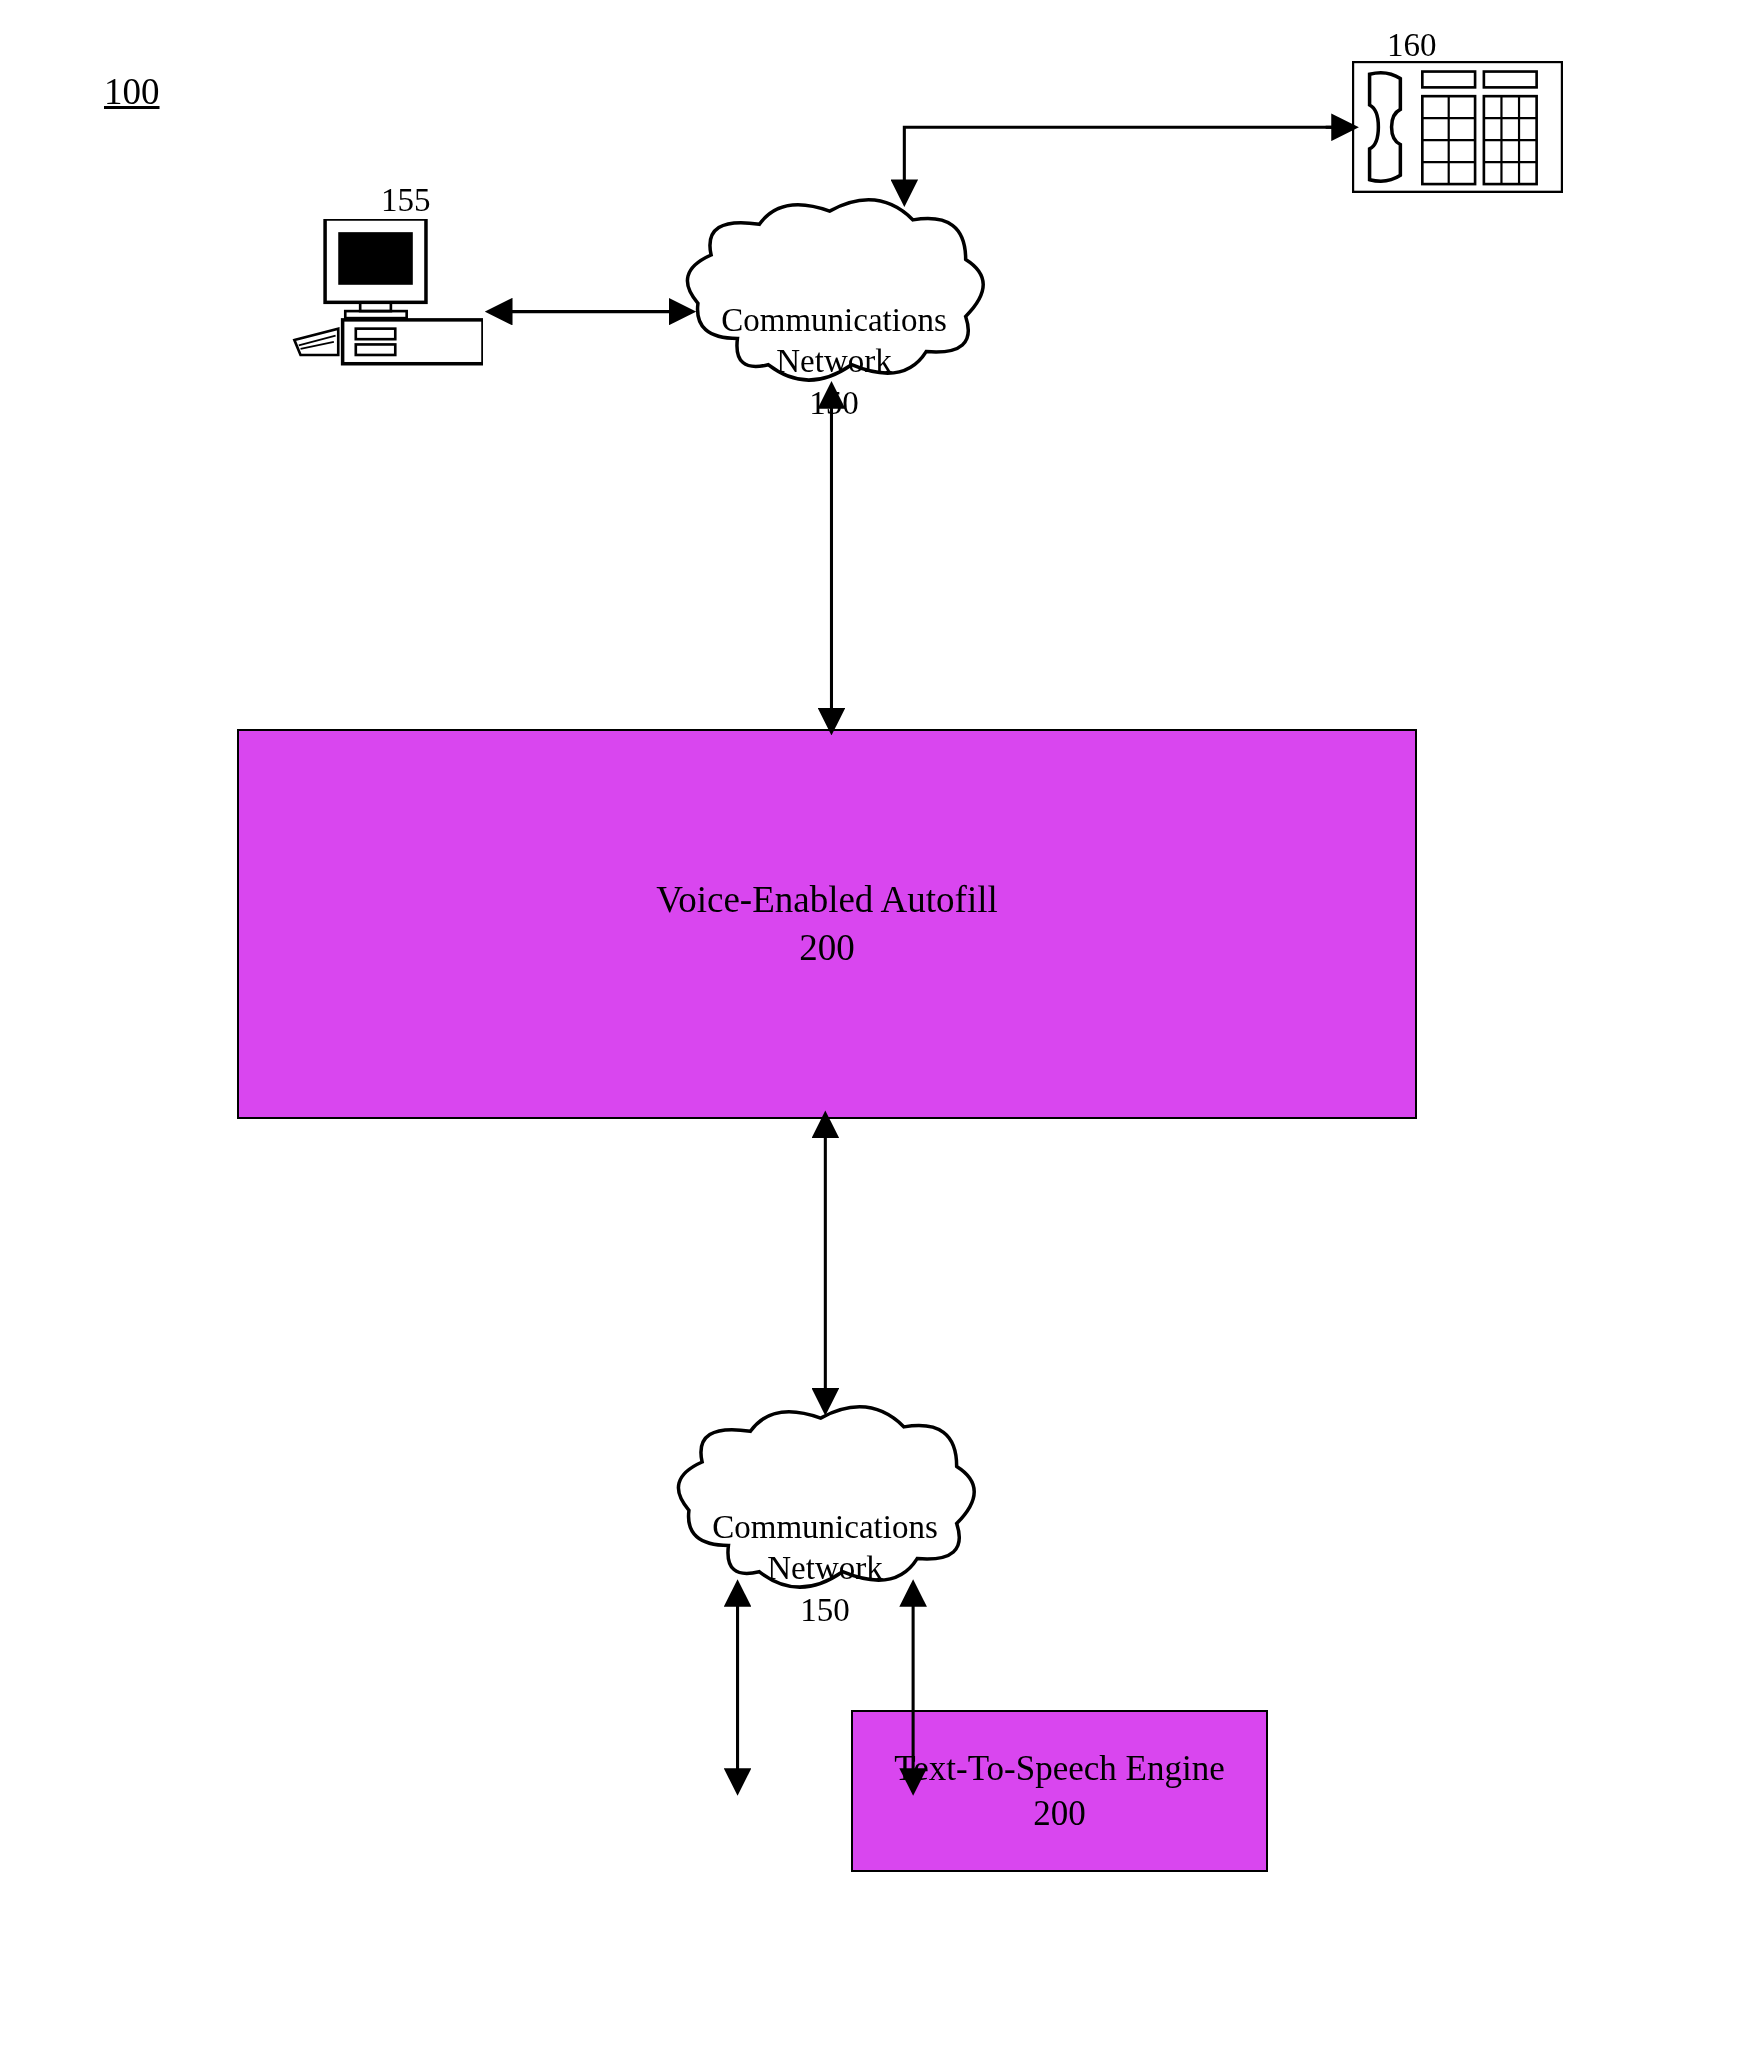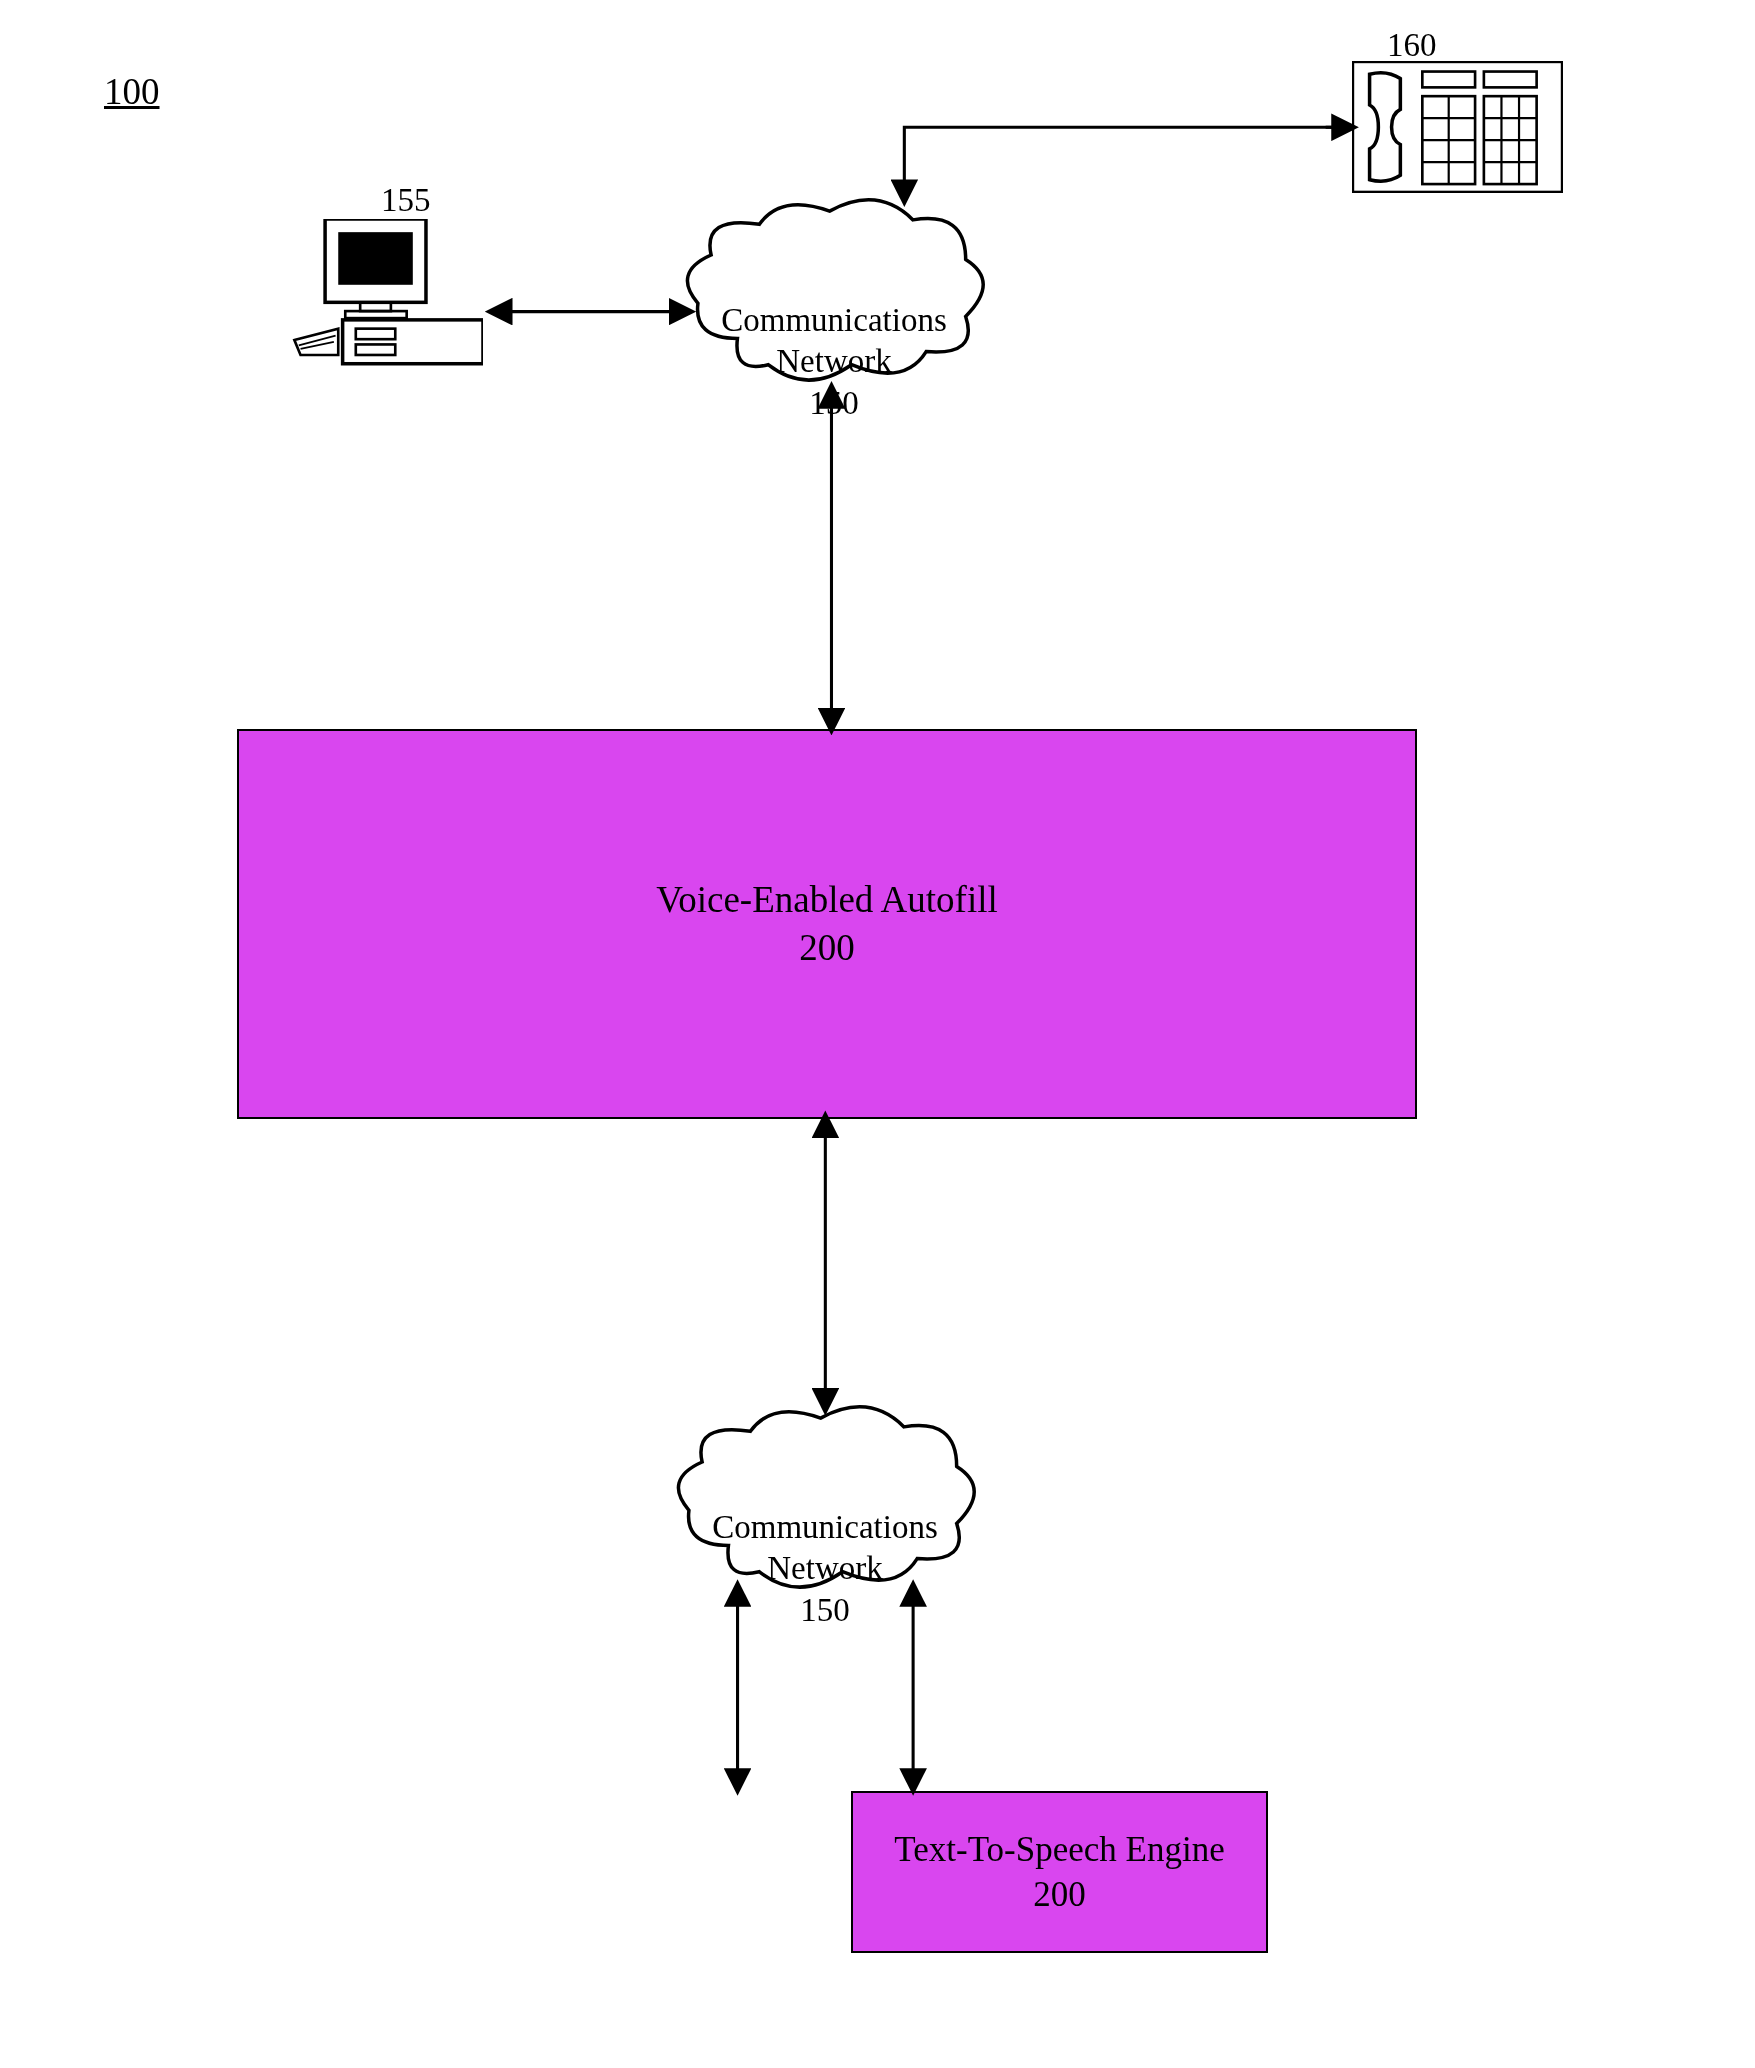--- a/index.html
+++ b/index.html
@@ -172,21 +172,21 @@
                Q 65 210 70 170 Z" fill="#fff" stroke="#000" stroke-width="4"></path>
     </svg>
     <div class="cloud-text">
       <div>Communications</div>
       <div>Network</div>
       <div>150</div>
     </div>
   </div>
 
 
-  <div class="box" style="left:851px; top:1791px; width:413px; height:158px; font-size:35px;">
+  <div class="box" style="left:851px; top:1710px; width:413px; height:158px; font-size:35px;">
     <div class="box-inner">
       <div>Text-To-Speech Engine</div>
       <div>200</div>
     </div>
   </div>
 
   <svg class="overlay" viewBox="0 0 2000 2356" width="1756" height="2068">
     <defs>
       <marker id="arrow-end" viewBox="0 0 12 12" refX="9" refY="6" markerWidth="9" markerHeight="9" orient="auto-start-reverse">
         <path d="M 0 0 L 12 6 L 0 12 Z" fill="#000"></path>

